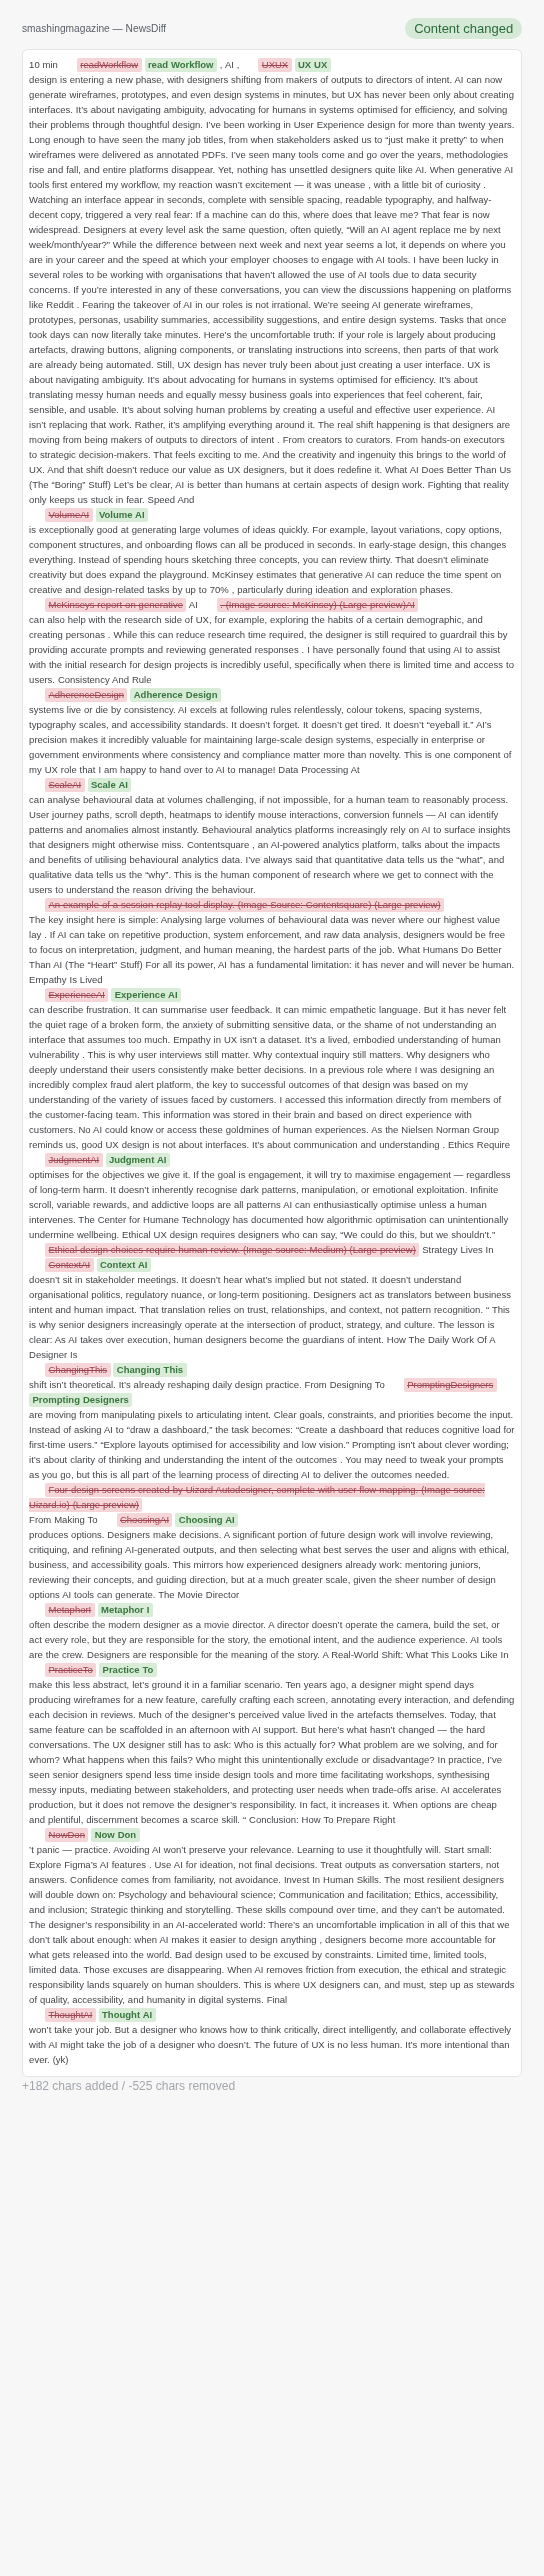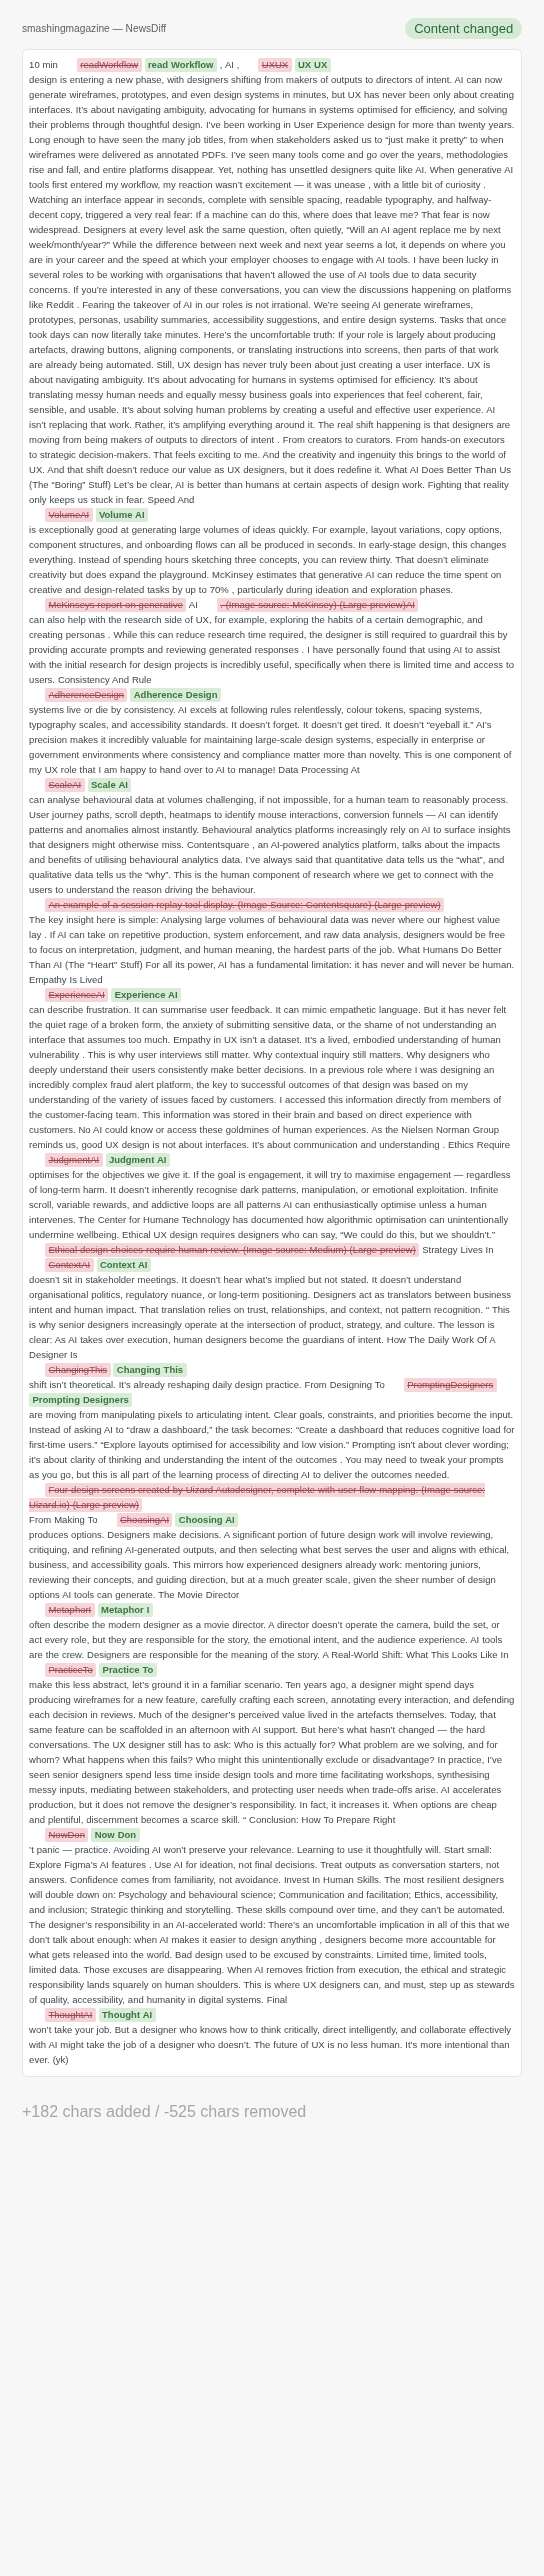--- a/index.html
+++ b/index.html
@@ -57,22 +57,22 @@
     margin-left: 16px;
   }
   .diff .added {
     background: var(--added-bg, #d9ecd8);
     color: var(--added-text, #39763f);
     padding: 1.4px 3.4px;
     border-radius: 2px;
     font-weight: bold;
   }
   .footer-summary {
-    margin-top: 26px;
-    font-size: 16px;
+    margin-top: 2px;
+    font-size: 12px;
     color: #a3a6ab;
   }
 </style>
 </head>
 <body>
 
 <div class="page">
 
   <div class="header-row">
     <span class="source-label">smashingmagazine — NewsDiff</span>

